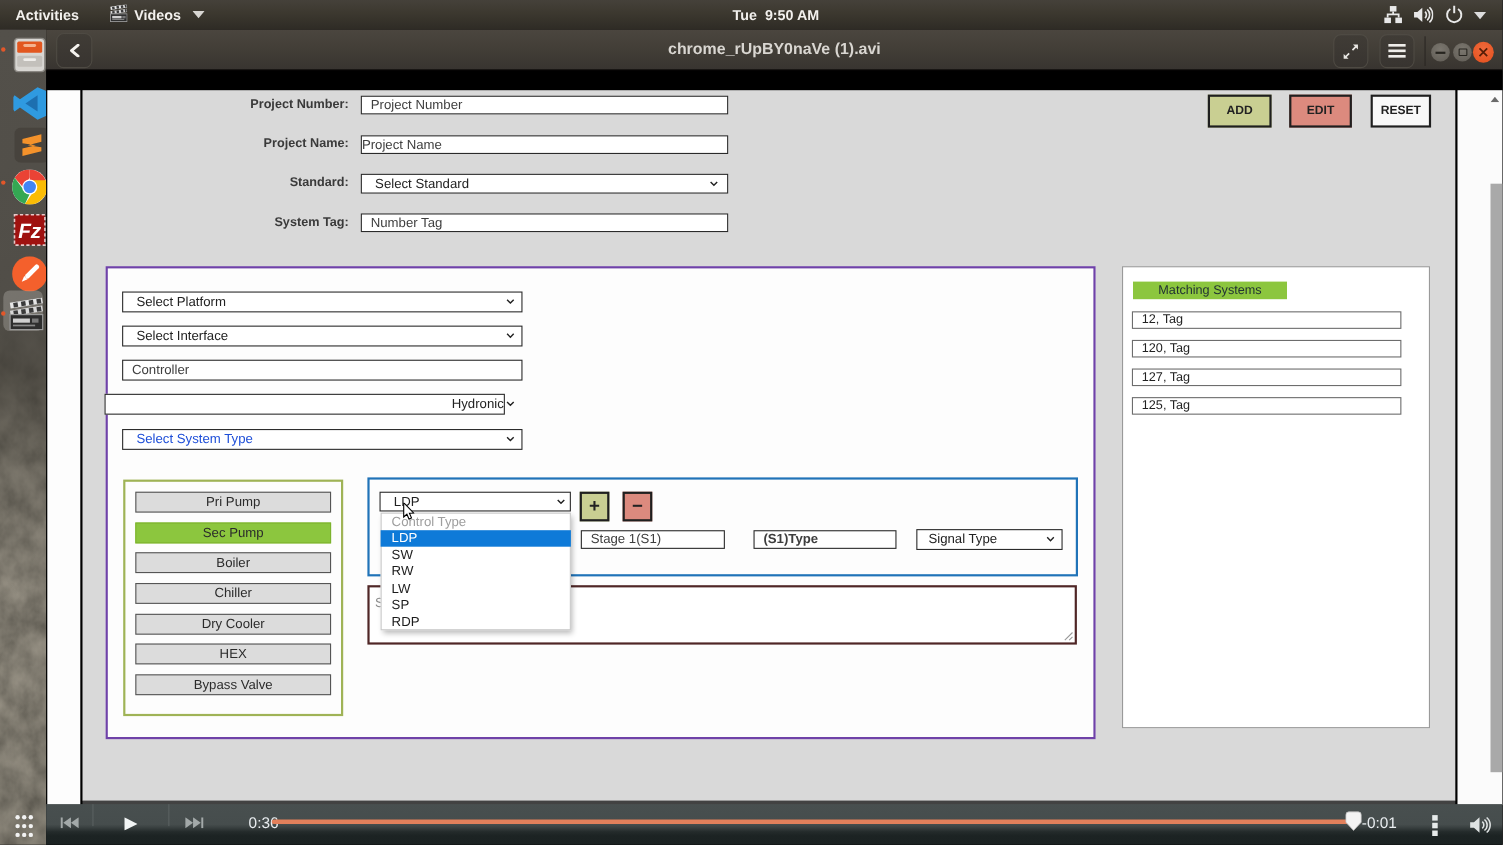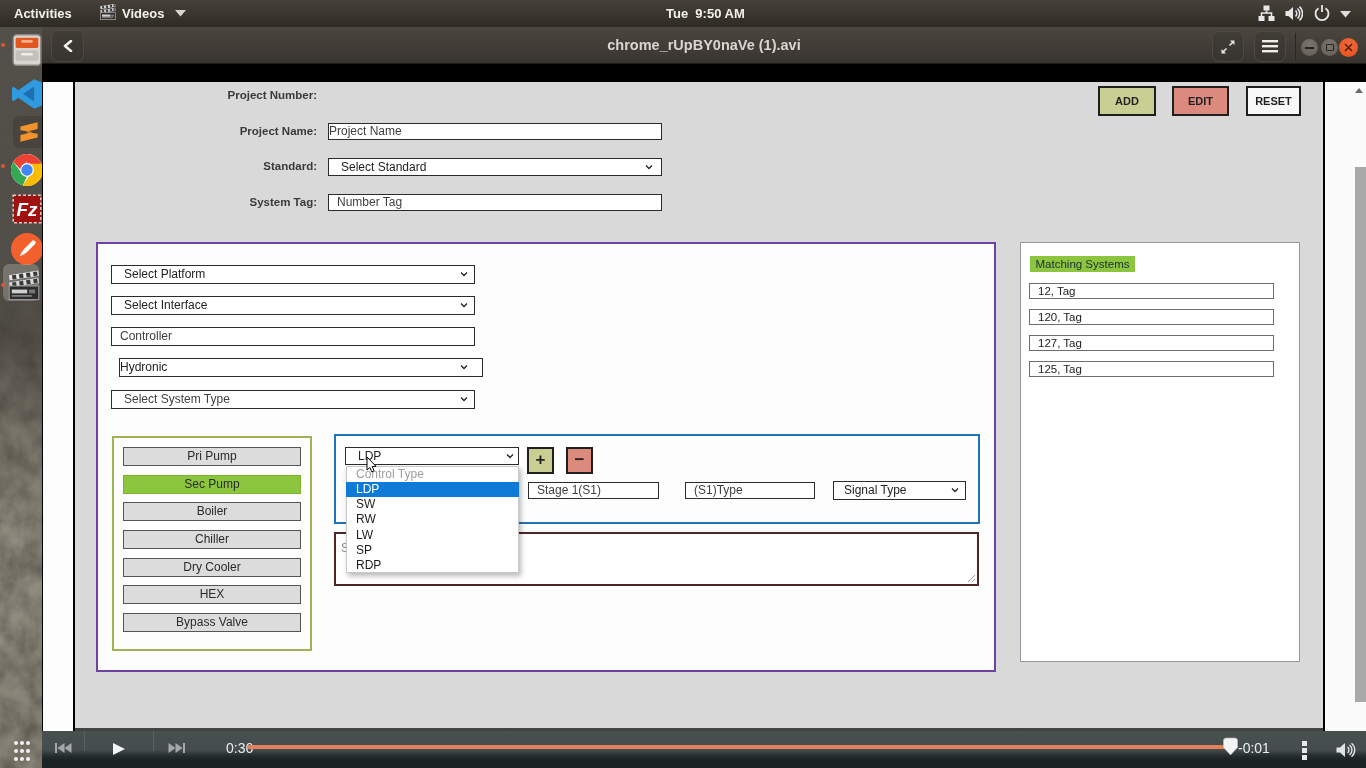--- a/index.html
+++ b/index.html
@@ -226,20 +226,21 @@
     <path d="M1 1 L8 8 M8 1 L1 8" stroke="#571e07" stroke-width="1.6"></path>
   </svg>
 </div>
 
 <div id="video" class="abs">
   <div id="lstrip"></div>
   <div id="rstrip"></div>
   <div id="page">
 
     <div class="lbl" style="left:122px;top:7px;width:120px;">Project Number:</div>
+    <div class="inp" style="left:253px;top:5px;width:334px;height:17px;line-height:15px;padding-left:8px;">Project Number</div>
     <div class="lbl" style="left:122px;top:43px;width:120px;">Project Name:</div>
     <div class="inp" style="left:253px;top:41px;width:334px;height:17px;line-height:15px;padding-left:0;">Project Name</div>
     <div class="lbl" style="left:122px;top:78px;width:120px;">Standard:</div>
     <div class="inp" style="left:253px;top:76px;width:334px;height:18px;line-height:16px;padding-left:12px;color:#222;">Select Standard</div>
     <svg class="chev" style="left:570px;top:81px;" viewBox="0 0 8 8">
         <path d="M1 2.5 L4 5.5 L7 2.5" stroke="#222" stroke-width="1.3" fill="none"></path>
       </svg>
     <div class="lbl" style="left:122px;top:114px;width:120px;">System Tag:</div>
     <div class="inp" style="left:253px;top:112px;width:334px;height:17px;line-height:15px;padding-left:8px;">Number Tag</div>
 
@@ -251,25 +252,25 @@
 
     <div class="inp" style="left:36px;top:183px;width:364px;height:19px;line-height:17px;padding-left:12px;color:#222;">Select Platform</div>
     <svg class="chev" style="left:385px;top:188px;" viewBox="0 0 8 8">
         <path d="M1 2.5 L4 5.5 L7 2.5" stroke="#222" stroke-width="1.3" fill="none"></path>
       </svg>
     <div class="inp" style="left:36px;top:214px;width:364px;height:19px;line-height:17px;padding-left:12px;color:#222;">Select Interface</div>
     <svg class="chev" style="left:385px;top:219px;" viewBox="0 0 8 8">
         <path d="M1 2.5 L4 5.5 L7 2.5" stroke="#222" stroke-width="1.3" fill="none"></path>
       </svg>
     <div class="inp" style="left:36px;top:245px;width:364px;height:19px;line-height:17px;padding-left:8px;">Controller</div>
-    <div class="inp" style="left:44px;top:276px;width:364px;height:19px;line-height:17px;color:#222;">Hydronic</div>
+    <div class="inp" style="left:20px;top:276px;width:364px;height:19px;line-height:17px;padding-left:12px;color:#222;text-align:right;">Hydronic</div>
     <svg class="chev" style="left:385px;top:281px;" viewBox="0 0 8 8">
         <path d="M1 2.5 L4 5.5 L7 2.5" stroke="#222" stroke-width="1.3" fill="none"></path>
       </svg>
-    <div class="inp" style="left:36px;top:308px;width:364px;height:19px;line-height:17px;padding-left:12px;color:#404040;">Select System Type</div>
+    <div class="inp" style="left:36px;top:308px;width:364px;height:19px;line-height:17px;padding-left:12px;color:#1d4ed8;">Select System Type</div>
     <svg class="chev" style="left:385px;top:313px;" viewBox="0 0 8 8">
         <path d="M1 2.5 L4 5.5 L7 2.5" stroke="#222" stroke-width="1.3" fill="none"></path>
       </svg>
 
     <div class="abs" style="left:37px;top:354px;width:200px;height:215px;border:2px solid #9fb356;"></div>
     <div class="gbtn" style="top:365px;">Pri Pump</div>
     <div class="gbtn sel" style="top:393px;">Sec Pump</div>
     <div class="gbtn" style="top:420px;">Boiler</div>
     <div class="gbtn" style="top:448px;">Chiller</div>
     <div class="gbtn" style="top:476px;">Dry Cooler</div>
@@ -277,21 +278,21 @@
     <div class="gbtn" style="top:531px;">Bypass Valve</div>
 
     <div class="abs" style="left:259px;top:352px;width:646px;height:90px;border:2px solid #2073b8;"></div>
     <div class="inp" style="left:270px;top:365px;width:174px;height:18px;line-height:16px;padding-left:12px;color:#222;">LDP</div>
     <svg class="chev" style="left:431px;top:370px;" viewBox="0 0 8 8">
         <path d="M1 2.5 L4 5.5 L7 2.5" stroke="#222" stroke-width="1.3" fill="none"></path>
       </svg>
     <div class="btn" style="left:452px;top:365px;width:27px;height:27px;line-height:22px;font-size:17px;background:#c9cf92;">+</div>
     <div class="btn" style="left:491px;top:365px;width:27px;height:27px;line-height:21px;font-size:17px;background:#dc8a7e;">−</div>
     <div class="inp" style="left:453px;top:400px;width:131px;height:17px;line-height:15px;padding-left:8px;">Stage 1(S1)</div>
-    <div class="inp" style="left:610px;top:400px;width:130px;height:17px;line-height:15px;padding-left:8px;">(S1)Type</div>
+    <div class="inp" style="left:610px;top:400px;width:130px;height:17px;line-height:15px;padding-left:8px;font-weight:bold;">(S1)Type</div>
     <div class="inp" style="left:758px;top:399px;width:133px;height:19px;line-height:17px;padding-left:10px;color:#222;">Signal Type</div>
     <svg class="chev" style="left:876px;top:404px;" viewBox="0 0 8 8">
         <path d="M1 2.5 L4 5.5 L7 2.5" stroke="#222" stroke-width="1.3" fill="none"></path>
       </svg>
 
     <div class="abs" style="left:259px;top:450px;width:645px;height:54px;border:2px solid #4f2626;background:#fff;">
       <div class="abs" style="left:5px;top:7px;font-size:12px;color:#8a8a8a;">S</div>
       <svg class="abs" style="right:1px;bottom:1px;" width="9" height="9" viewBox="0 0 9 9">
           <path d="M8 1 L1 8 M8 5 L5 8" stroke="#9a9a9a" stroke-width="1"></path>
         </svg>
@@ -305,21 +306,21 @@
     <div class="ditem" style="top:430px;">RW</div>
     <div class="ditem" style="top:446px;text-align:right;">LW</div>
     <div class="ditem" style="top:461px;">SP</div>
     <div class="ditem" style="top:476px;">RDP</div>
 
     <svg class="abs" style="left:291px;top:375px;" width="11" height="17" viewBox="0 0 11 17">
       <polygon points="1,0 1,13 3.9,10.5 5.8,14.9 8.1,13.8 6.2,9.6 10,9.3" fill="#fff" stroke="#000" stroke-width="1"></polygon>
     </svg>
 
     <div class="abs" style="left:945px;top:160px;width:280px;height:420px;background:#fff;border:1px solid #9a9a9a;"></div>
-    <div class="abs" style="left:955px;top:174px;width:105px;height:16px;background:#8cc63e;font-size:11.5px;color:#233;text-align:center;line-height:16px;">Matching Systems</div>
+    <div class="abs" style="left:955px;top:174px;width:140px;height:16px;background:#8cc63e;font-size:11.5px;color:#233;text-align:center;line-height:16px;">Matching Systems</div>
     <div class="mitem" style="top:201px;">12, Tag</div>
     <div class="mitem" style="top:227px;">120, Tag</div>
     <div class="mitem" style="top:253px;">127, Tag</div>
     <div class="mitem" style="top:279px;">125, Tag</div>
   </div>
   <div id="botline"></div>
   <svg class="abs" style="left:1313px;top:24px;" width="8" height="5" viewBox="0 0 8 5">
       <polygon points="4,0 8,5 0,5" fill="#6a6a6a"></polygon>
     </svg>
   <div id="sthumb"></div>

